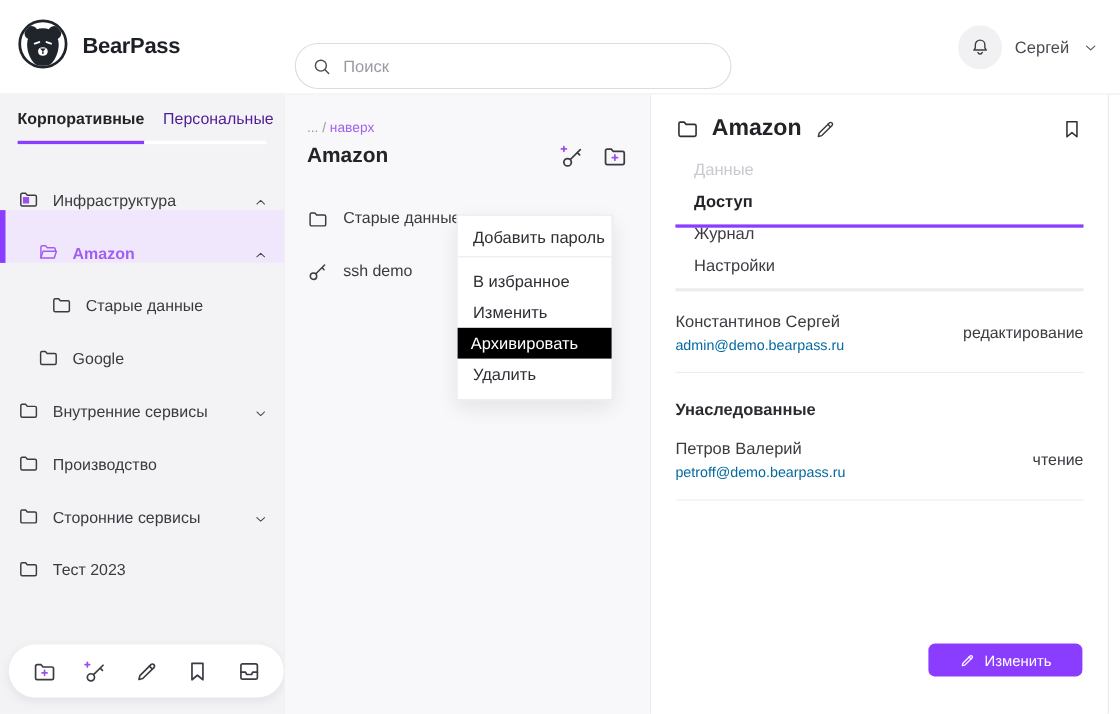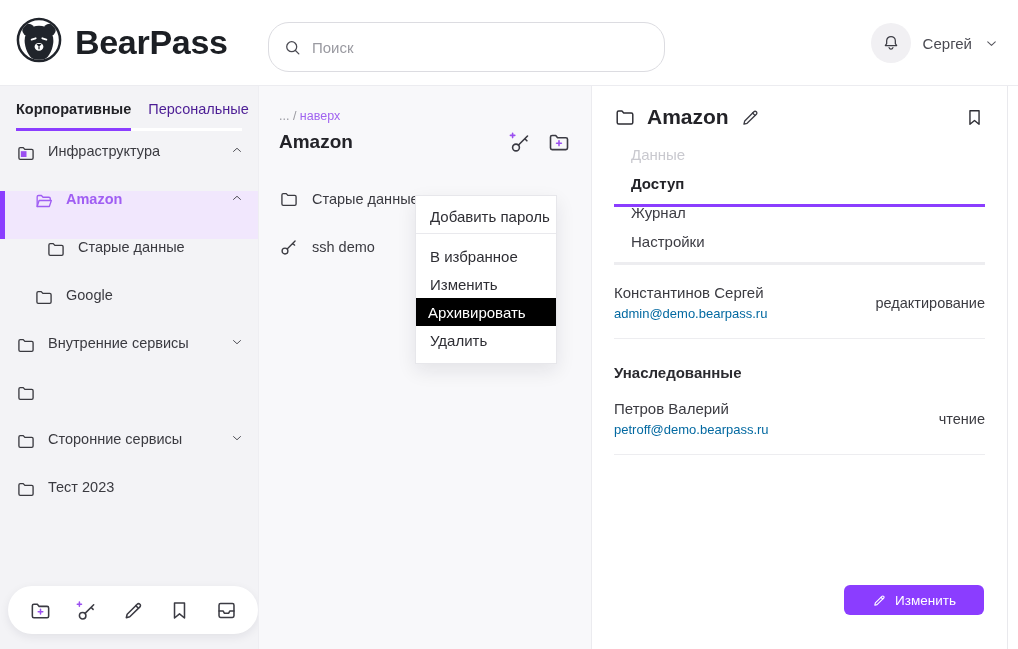--- a/index.html
+++ b/index.html
@@ -3,22 +3,22 @@
 <meta charset="utf-8">
 <style>
   * { box-sizing: border-box; margin: 0; padding: 0; }
   html,body { background:#fff; }
   body { font-family: "Liberation Sans", "DejaVu Sans", sans-serif; color:#2b2b30; }
   .app { position:relative; width:1018px; height:649px; background:#fff; overflow:hidden; }
 
   
   .header { position:relative; height:86px; background:#fff; border-bottom:1px solid #ececf0; }
   .logo { position:absolute; left:16px; top:17px; display:flex; align-items:center; gap:13px; }
-  .brand { font-size:34px; font-weight:bold; color:#1c1f24; letter-spacing:-0.3px; }
-  .search { position:absolute; left:268px; top:22px; width:397px; height:50px;
+  .brand { font-size:20px; font-weight:bold; color:#1c1f24; letter-spacing:-0.3px; }
+  .search { position:absolute; left:268px; top:39px; width:397px; height:42px;
             border:1px solid #dcdce1; border-radius:21px; background:#fff;
             display:flex; align-items:center; padding:0 14px; gap:10px; }
   .search svg { flex:0 0 auto; color:#4a4a52; }
   .search input { border:none; outline:none; flex:1; font-size:15px; color:#333;
                   font-family:inherit; background:transparent; }
   .search input::placeholder { color:#9a9aa1; }
   .user { position:absolute; right:19px; top:23px; display:flex; align-items:center; gap:12px; }
   .bellwrap { width:40px; height:40px; border-radius:50%; background:#f1f0f3;
               display:flex; align-items:center; justify-content:center; color:#3c3c44; cursor:pointer; }
   .uname { font-size:15px; color:#4a4a52; }
@@ -27,21 +27,21 @@
   
   .body { display:flex; height:563px; }
 
   
   .sidebar { position:relative; width:258px; background:#f3f3f6; flex:0 0 auto; }
   .stabs { display:flex; gap:17px; margin:15px 16px 0; border-bottom:3px solid #ffffff; }
   .stab { font-size:14.5px; color:#4c1d95; padding-bottom:11px; margin-bottom:-3px;
           border-bottom:3px solid transparent; cursor:pointer; white-space:nowrap; }
   .stab.active { font-weight:bold; color:#222227; border-color:#8b3dff; }
   .tree { margin-top:12px; }
-  .trow { height:48px; display:flex; align-items:flex-start; gap:12px; padding-right:14px;
+  .trow { height:48px; display:flex; align-items:flex-end; gap:12px; padding-right:14px;
           font-size:14.5px; color:#3a3a40; cursor:pointer; position:relative; }
   .trow.lv0 { padding-left:16px; }
   .trow.lv1 { padding-left:34px; }
   .trow.lv2 { padding-left:46px; }
   .trow.selected { background:#f1e7fd; color:#a05ef3; font-weight:bold; }
   .trow.selected::before { content:""; position:absolute; left:0; top:0; bottom:0; width:5px; background:#8b3dff; }
   .tico { width:20px; height:20px; display:flex; color:inherit; }
   .tico svg { width:20px; height:20px; }
   .tlabel { flex:1; white-space:nowrap; overflow:hidden; }
   .tchev { width:14px; height:14px; display:flex; color:#45454c; }
@@ -229,20 +229,21 @@
                 <path d="M6 9.5l6 5.5 6-5.5"></path>
               </svg>
             </span>
           </div>
           <div class="trow lv0">
             <span class="tico">
               <svg viewBox="0 0 24 24" fill="none" stroke="currentColor" stroke-width="1.6" stroke-linecap="round" stroke-linejoin="round">
                 <path d="M3.5 18V7.1c0-.9.7-1.6 1.6-1.6h3.6l1.9 2.2h8.3c.9 0 1.6.7 1.6 1.6V18c0 .9-.7 1.6-1.6 1.6H5.1c-.9 0-1.6-.7-1.6-1.6z"></path>
               </svg>
             </span>
+            <span class="tlabel">Производство</span>
             <span class="tchev"></span>
           </div>
           <div class="trow lv0">
             <span class="tico">
               <svg viewBox="0 0 24 24" fill="none" stroke="currentColor" stroke-width="1.6" stroke-linecap="round" stroke-linejoin="round">
                 <path d="M3.5 18V7.1c0-.9.7-1.6 1.6-1.6h3.6l1.9 2.2h8.3c.9 0 1.6.7 1.6 1.6V18c0 .9-.7 1.6-1.6 1.6H5.1c-.9 0-1.6-.7-1.6-1.6z"></path>
               </svg>
             </span>
             <span class="tlabel">Сторонние сервисы</span>
             <span class="tchev">

